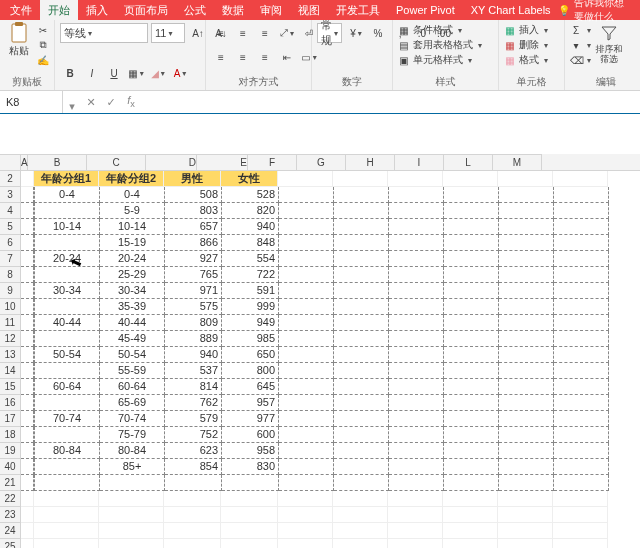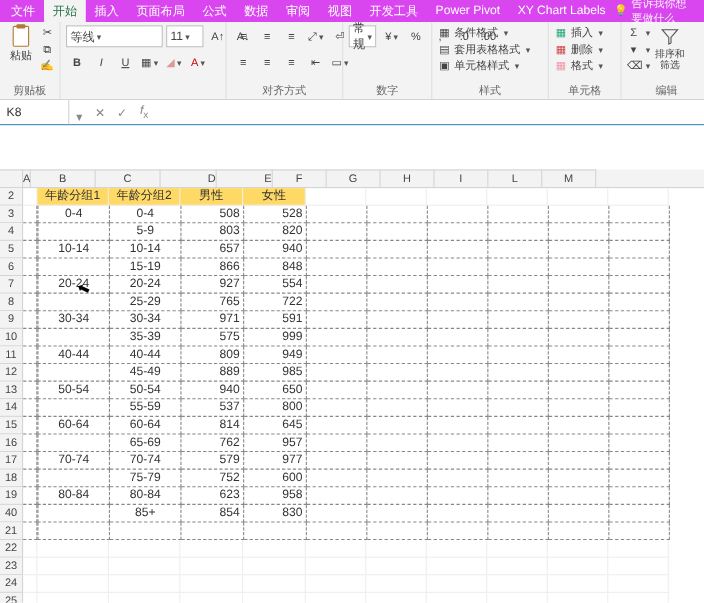--- a/index.html
+++ b/index.html
@@ -8,21 +8,21 @@
     font-family: "Microsoft YaHei", "SimSun", Arial, sans-serif;
     font-size: 11px;
     background: #fff;
     color: #333;
     width: 640px;
     height: 548px;
     overflow: hidden;
     position: relative;
   }
   .ribbon-tabs {
-    background: #d946ef;
+    background: #ef4444;
     color: #fff;
     height: 20px;
     display: flex;
     align-items: center;
     padding-left: 2px;
     font-size: 11px;
   }
   .ribbon-tabs .tab {
     padding: 3px 8px;
     white-space: nowrap;
@@ -81,21 +81,21 @@
     width: 20px;
     height: 20px;
     display: flex;
     align-items: center;
     justify-content: center;
   }
   .font-row {
     display: flex;
     align-items: center;
     gap: 3px;
-    margin-bottom: 0;
+    margin-bottom: 16px;
   }
   .combo {
     background: #fff;
     border: 1px solid #c0c0c0;
     height: 18px;
     display: flex;
     align-items: center;
     padding: 0 3px;
     font-size: 11px;
   }
@@ -222,21 +222,21 @@
   .cC { width: 58px; text-align: center;}
   .cD { width: 50px; text-align: right;}
   .cE { width: 50px; text-align: right;}
   .cF { width: 48px; }
   .cG { width: 48px; }
   .cH { width: 48px; }
   .cI { width: 48px; }
   .cL { width: 48px; }
   .cM { width: 48px; }
   
-  .hdr { background: #ffd966; font-weight: normal; text-align: center;}
+  .hdr { background: #ffd966; font-weight: bold; text-align: center;}
   .tbl .cell { border-right: 1px dashed #888; border-bottom: 1px dashed #888; }
   .tbl .cB { border-left: 1px dashed #888; }
   .cursor-arrow {
     position: absolute;
     font-size: 14px;
     color: #000;
     pointer-events: none;
     transform: rotate(-20deg);
   }
   svg { display: block; }

